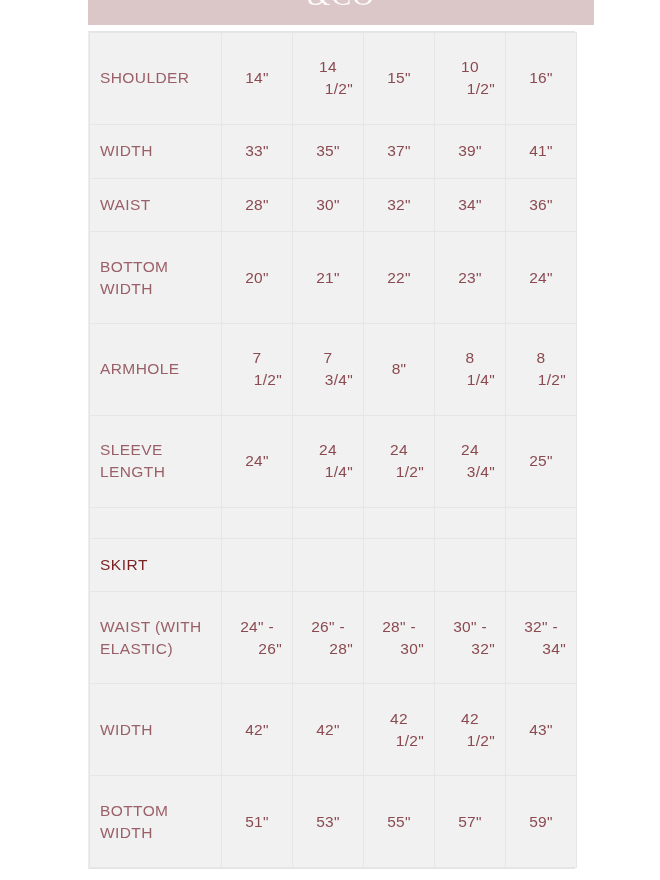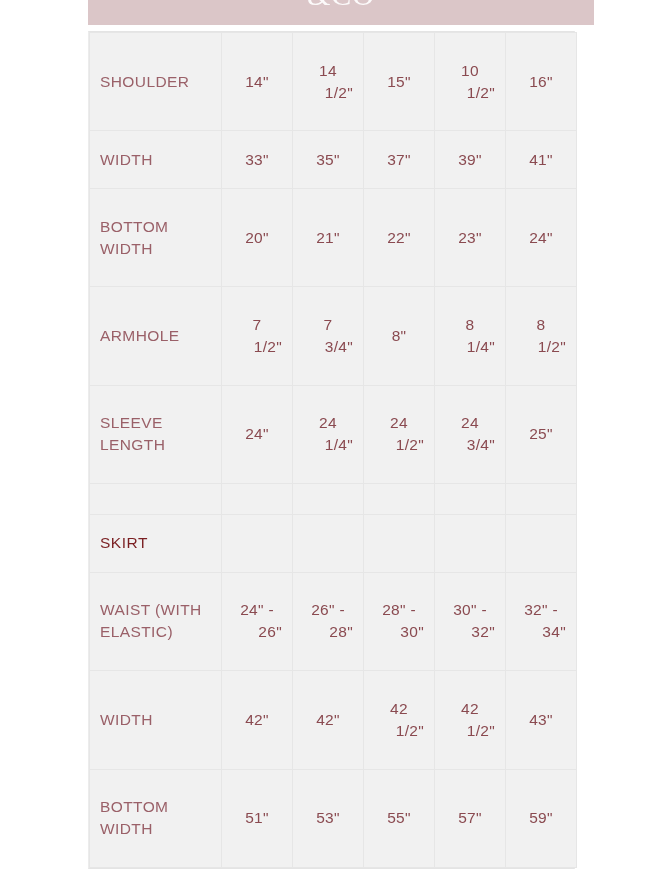--- a/index.html
+++ b/index.html
@@ -155,20 +155,38 @@
             <span class="val-line">37"</span>
           </td>
           <td class="m-val">
             <span class="val-line">39"</span>
           </td>
           <td class="m-val">
             <span class="val-line">41"</span>
           </td>
         </tr>
         <tr>
+          <td class="m-label">WAIST</td>
+          <td class="m-val">
+            <span class="val-line">28"</span>
+          </td>
+          <td class="m-val">
+            <span class="val-line">30"</span>
+          </td>
+          <td class="m-val">
+            <span class="val-line">32"</span>
+          </td>
+          <td class="m-val">
+            <span class="val-line">34"</span>
+          </td>
+          <td class="m-val">
+            <span class="val-line">36"</span>
+          </td>
+        </tr>
+        <tr>
           <td class="m-label">BOTTOM WIDTH</td>
           <td class="m-val">
             <span class="val-line">20"</span>
           </td>
           <td class="m-val">
             <span class="val-line">21"</span>
           </td>
           <td class="m-val">
             <span class="val-line">22"</span>
           </td>

